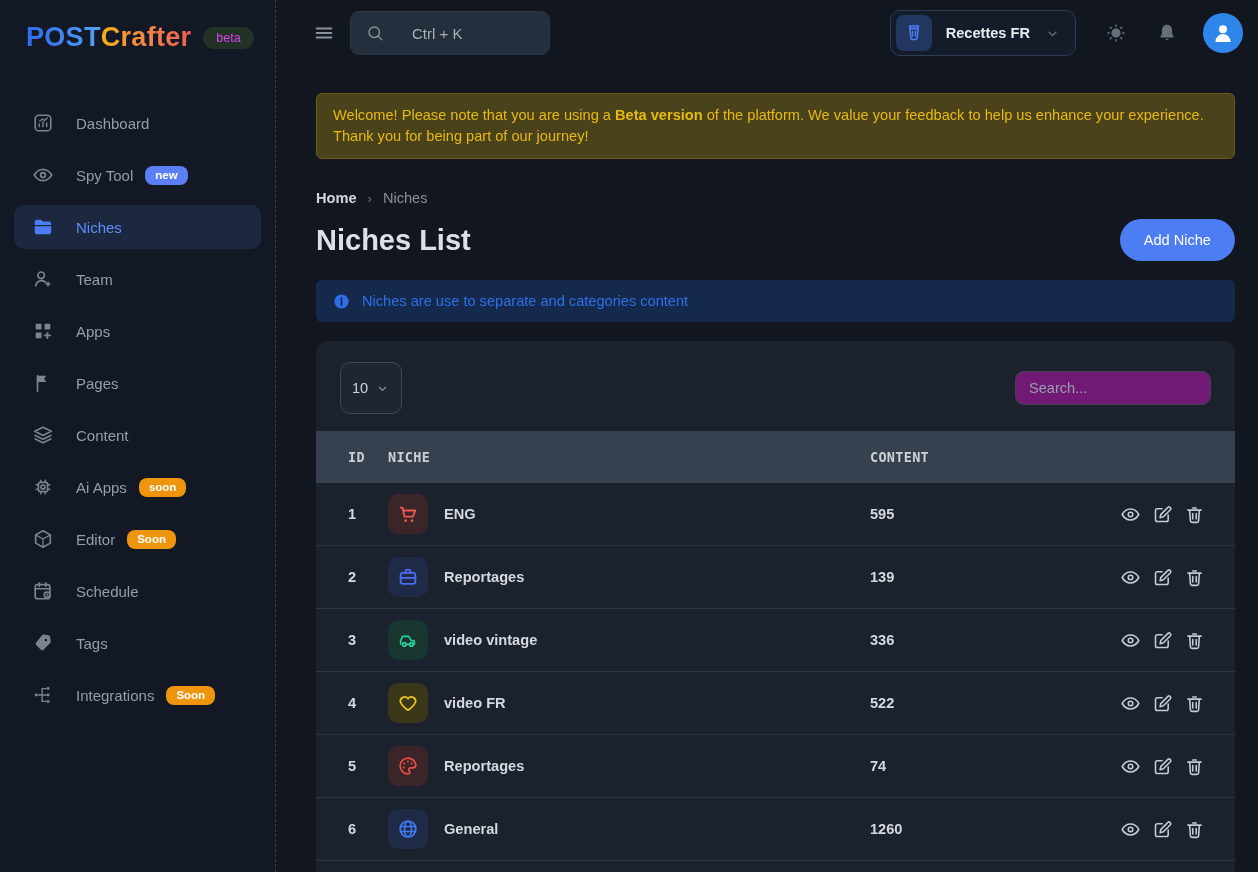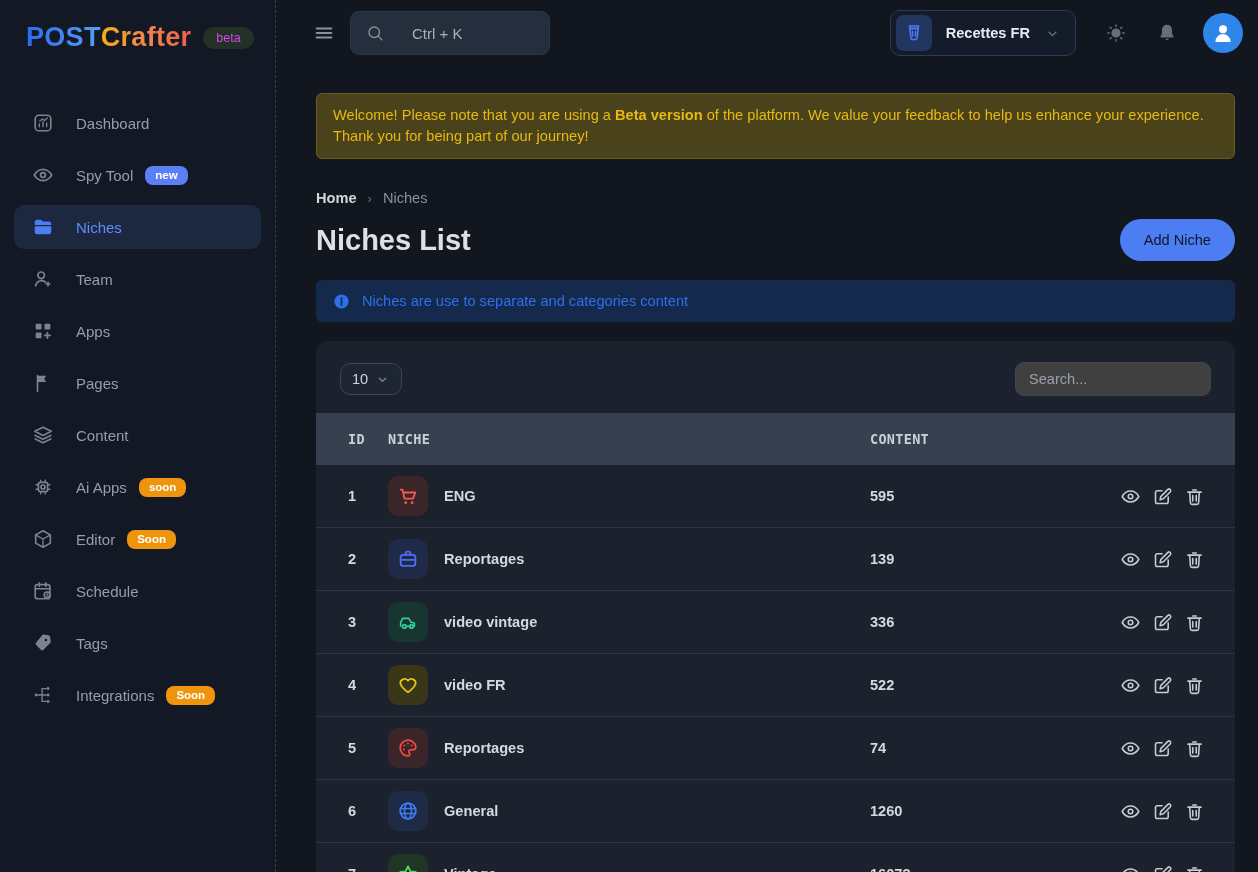--- a/index.html
+++ b/index.html
@@ -71,38 +71,38 @@
   }
   .welcome-banner b { font-weight:700; }
 
   .breadcrumb { margin-top:31px; display:flex; align-items:center; gap:11px; font-size:14.6px; flex:none; }
   .bc-home { color:#d3d8df; font-weight:600; cursor:pointer; }
   .bc-sep { color:#6b7280; font-size:13px; }
   .bc-current { color:#8a919c; }
 
   .title-row { margin-top:13px; display:flex; align-items:center; justify-content:space-between; flex:none; }
   .page-title { font-size:29px; font-weight:700; color:#dde1e7; }
-  .add-btn { height:42px; padding:0 24px; border:none; border-radius:21px; background:#4d7df2; color:#0f172a; font-size:14.6px; font-family:inherit; cursor:pointer; }
+  .add-btn { height:42px; padding:0 24px; border:none; border-radius:21px; background:#4d7df2; color:#ffffff; font-size:14.6px; font-family:inherit; cursor:pointer; }
 
   .info-banner {
     margin-top:19px; background:#15294d; border-radius:6px; height:42px; flex:none;
     display:flex; align-items:center; gap:12px; padding:0 17px; color:#2e6fe8; font-size:14.6px;
   }
   .info-banner svg { width:17px; height:17px; }
 
   .table-card { margin-top:19px; background:#1b222d; border-radius:12px 12px 0 0; flex:1; overflow:hidden; display:flex; flex-direction:column; }
   .card-toolbar { padding:21px 24px 17px; display:flex; align-items:center; justify-content:space-between; flex:none; }
   .page-size {
-    width:62px; height:32px; border:1px solid #3c4654; border-radius:10px; background:#1e2633;
+    width:62px; height:52px; border:1px solid #3c4654; border-radius:10px; background:#1e2633;
     display:flex; align-items:center; justify-content:space-between; padding:0 11px;
     color:#d0d4db; font-size:14.6px; cursor:pointer;
   }
   .page-size svg { width:15px; height:15px; color:#8a919c; }
   .table-search {
-    width:196px; height:34px; background:#404040; border:1px solid #3c4654; border-radius:9px;
+    width:196px; height:34px; background:#701a75; border:1px solid #3c4654; border-radius:9px;
     color:#c3c9d1; font-size:14.6px; padding:0 13px; font-family:inherit; outline:none;
   }
   .table-search::placeholder { color:#98a0ab; }
 
   .tgrid { display:grid; grid-template-columns:40px 482px 250px 1fr; align-items:center; padding-left:32px; }
   .thead { background:#36404e; height:52px; flex:none;
     font-family:"DejaVu Sans Mono", monospace; font-size:13.5px; font-weight:700; color:#ccd1d8; letter-spacing:.3px; }
   .trow { height:63px; border-bottom:1px solid #2b3442; flex:none; }
   .cell-id,.cell-content,.niche-name { font-size:14.6px; font-weight:700; color:#d5d9de; }
   .cell-niche { display:flex; align-items:center; }

